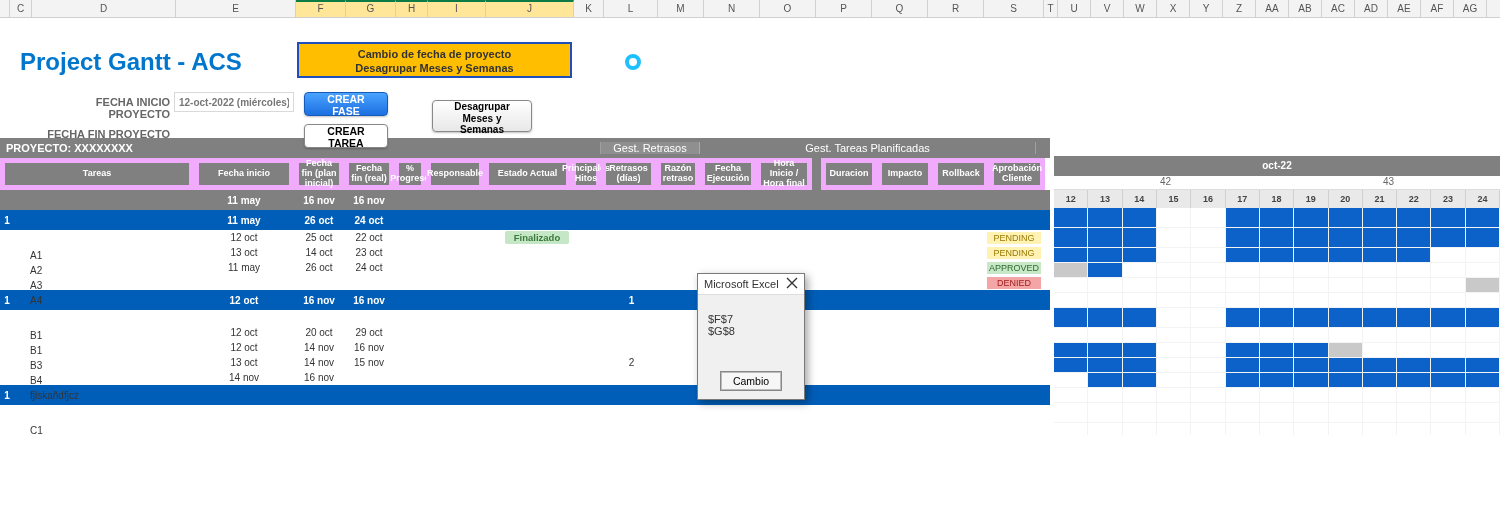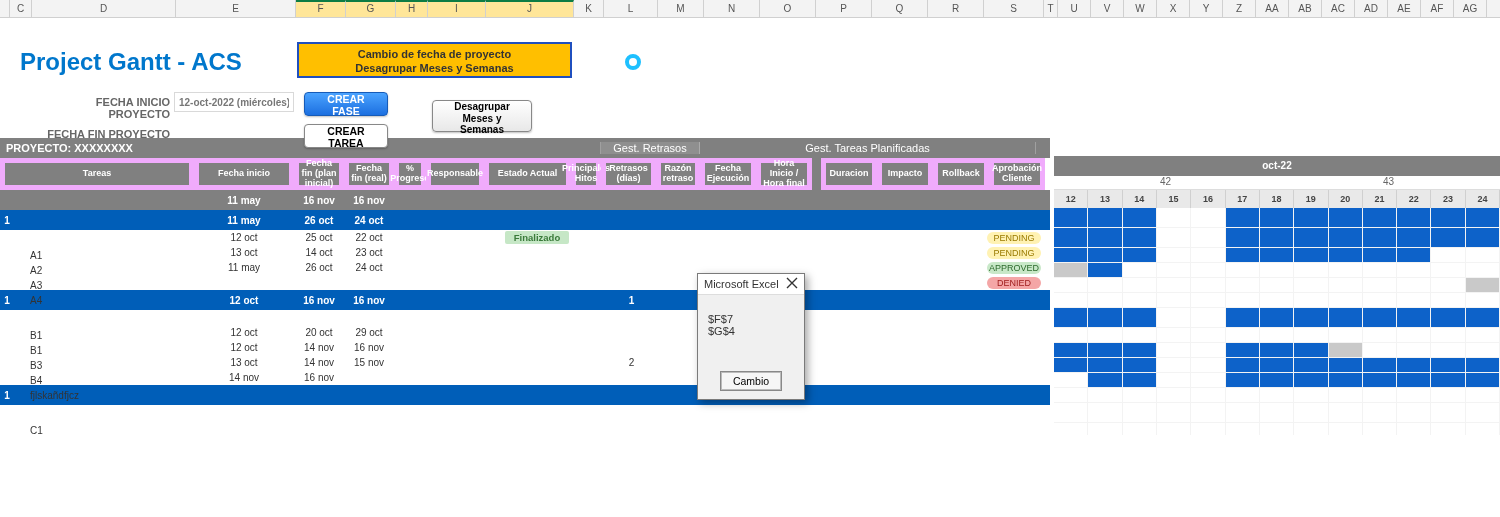--- a/index.html
+++ b/index.html
@@ -55,21 +55,21 @@
   .est .finalizado { background:#c6e7c6; color:#3a7a3a; font-weight:bold; }
   .row .hit { width:30px; text-align:center; }
   .row .del { width:55px; text-align:center; }
   .row .raz { width:44px; text-align:center; }
   .row .fex { width:56px; text-align:center; }
   .row .hex { width:56px; text-align:center; }
   .row .dur { width:56px; text-align:center; }
   .row .imp { width:56px; text-align:center; }
   .row .rol { width:56px; text-align:center; }
   .row .apr { width:60px; text-align:center; }
-  .apr .chip { display:inline-block; width:54px; font-size:9px; padding:1px 0;border-radius:6px; }
+  .apr .chip { display:inline-block; width:54px; font-size:9px; padding:1px 0; }
   .apr .pending { background:#fff2b3; color:#9a7a00; }
   .apr .approved { background:#c8e8c8; color:#2d6a2d; }
   .apr .denied { background:#f4a6a6; color:#9e1a1a; }
   
   
   .hdr { display:flex; background:#808080; color:#fff; font-size:9px; font-weight:bold; height:32px; }
   .hdr .hc { border:5px solid #f0abfc; display:flex; align-items:center; justify-content:center; text-align:center; line-height:1.1; flex-shrink:0; padding:0 2px; }
   
   
   .gantt-wrap { position:absolute; top:138px; left:1054px; right:0; }
@@ -784,18 +784,18 @@
     <div class="titlebar">
       <span>Microsoft Excel</span>
       <span class="close-x">
         <svg viewBox="0 0 12 12">
             <path d="M1 1 L11 11 M11 1 L1 11" stroke="#333" stroke-width="1.4"></path>
           </svg>
       </span>
     </div>
     <div class="body">
       <div>$F$7</div>
-      <div>$G$4</div>
+      <div>$G$8</div>
     </div>
     <button class="btn">Cambio</button>
   </div>
 
 </div>
 
 </body></html>

